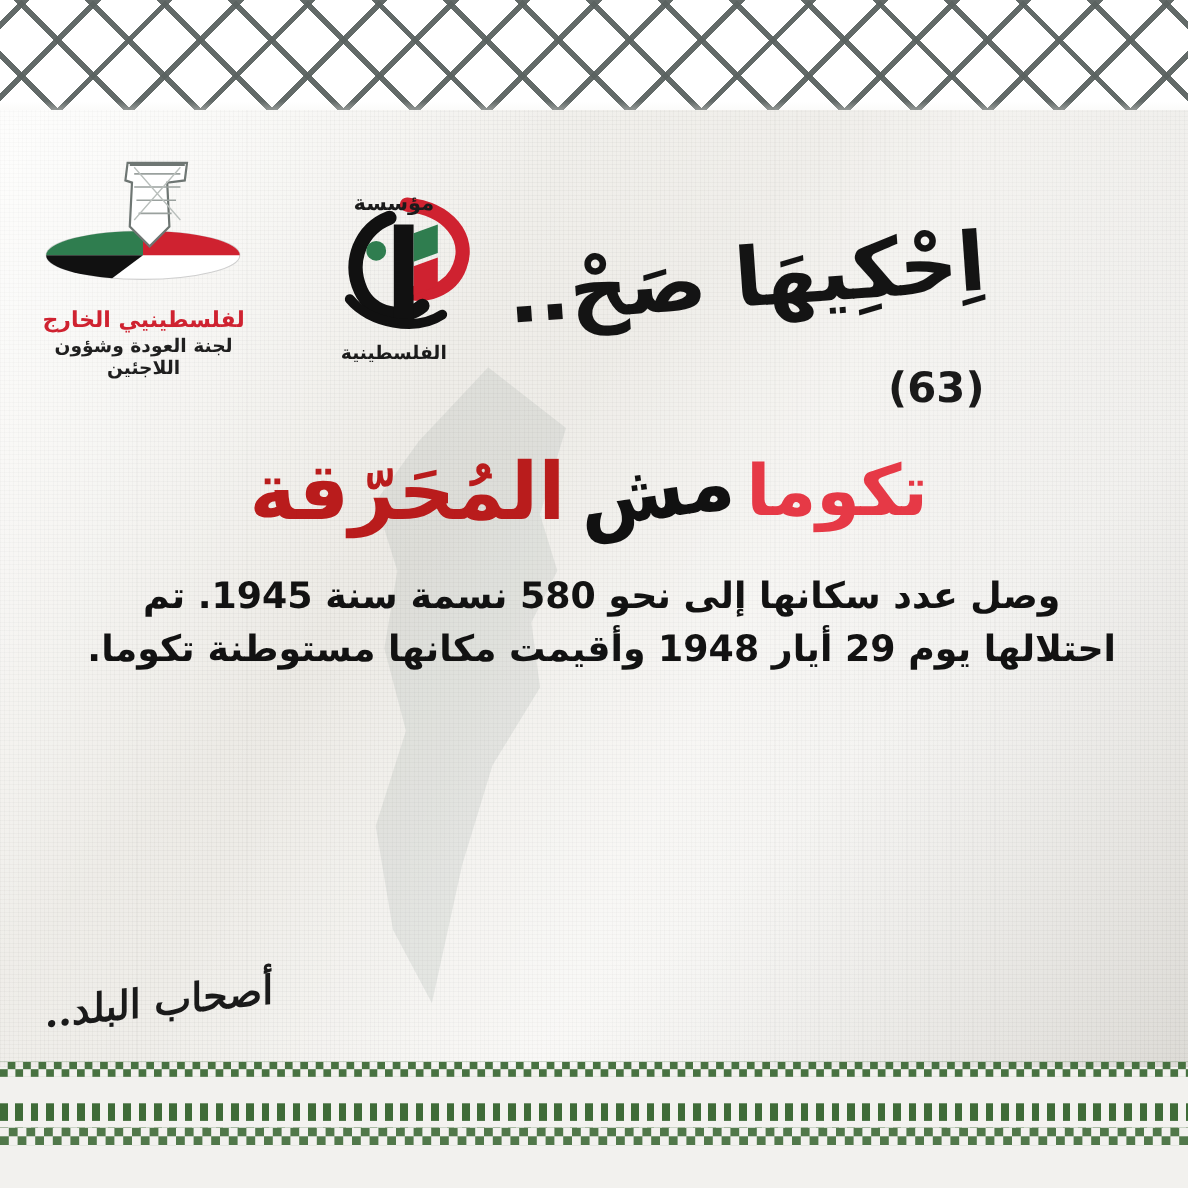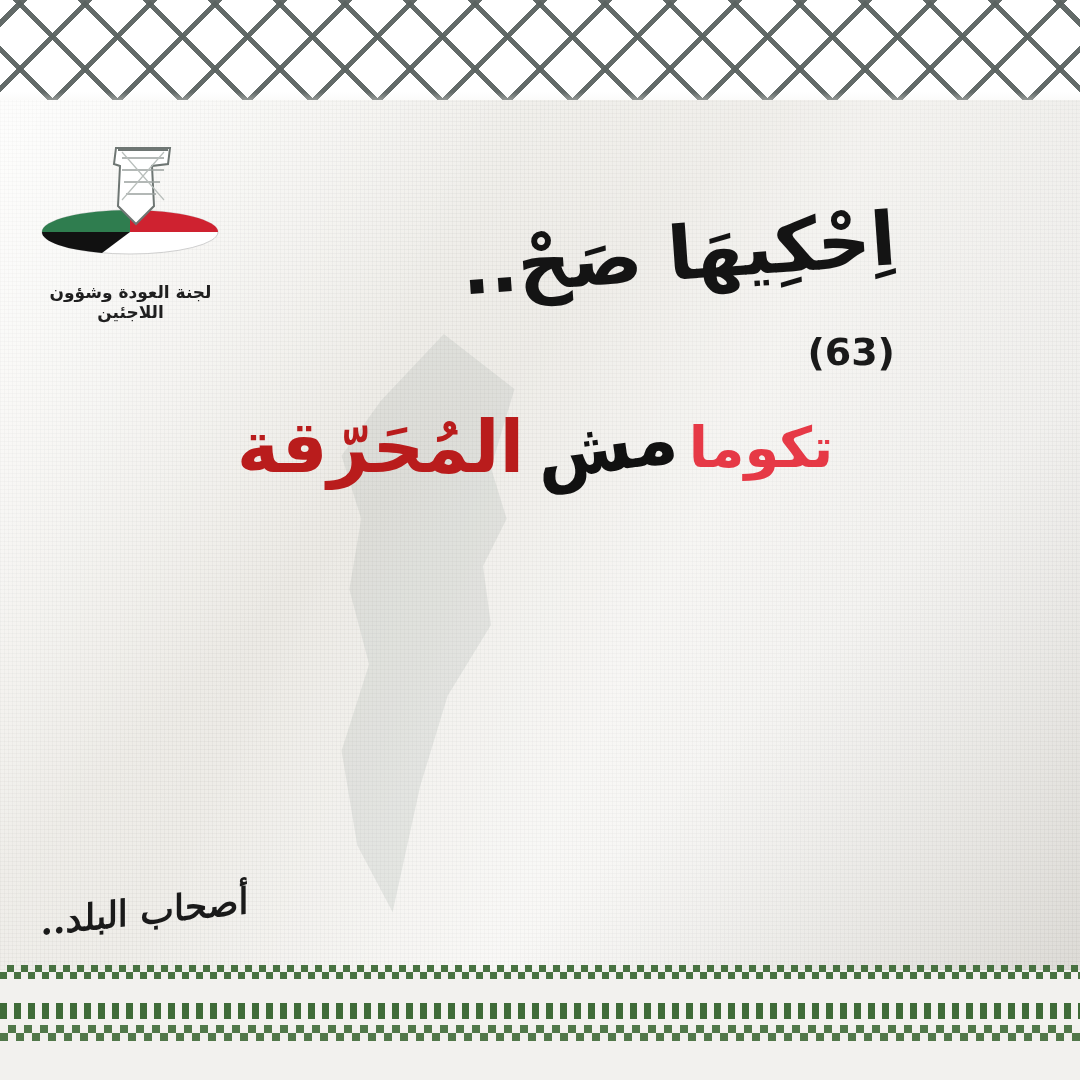--- a/index.html
+++ b/index.html
@@ -155,21 +155,21 @@
     font-weight: bold;
     vertical-align: middle;
   }
   .mt-red { color: #b91c1c; font-size: 72px; }
   .mt-black {
     color: #111111;
     font-size: 70px;
     transform: rotate(-8deg);
     margin: 0 6px;
   }
-  .mt-red2 { color: #e63946; font-size: 56px; margin-right: 10px; }
+  .mt-red2 { color: #e63946; font-size: 64px; margin-right: 10px; }
 
   
   .body-text {
     position: absolute;
     top: 518px;
     left: 70px;
     right: 56px;
     text-align: center;
     direction: rtl;
     color: #121212;
@@ -248,35 +248,50 @@
       <path d="M24,92 a88,22 0 0 1 88,-22 l0,22 Z" fill="#2f7d4f"></path>
       <path d="M112,70 a88,22 0 0 1 88,22 l-88,0 Z" fill="#cf2230"></path>
       <path d="M24,92 a88,22 0 0 0 60,21 l28,-21 Z" fill="#111111"></path>
       <g>
         <path d="M98,8 L152,8 L150,24 L134,26 L136,66 L118,84 L100,66 L102,26 L96,24 Z" fill="#ffffff" stroke="#6e7673" stroke-width="2"></path>
         <path d="M100,10 L150,10" stroke="#6e7673" stroke-width="2"></path>
         <path d="M104,18 L146,18 M104,30 L146,30 M106,42 L142,42 M108,54 L138,54" stroke="#9aa19e" stroke-width="1.5"></path>
         <path d="M104,12 L146,60 M146,12 L104,60" stroke="#b9bfbc" stroke-width="1.2"></path>
       </g>
     </svg>
+    <div class="logo-left-text1">لفلسطينيي الخارج</div>
     <div class="logo-left-text2">لجنة العودة وشؤون اللاجئين</div>
   </div>
 
+  <div class="logo-awda">
+    <div class="awda-top">مؤسسة</div>
+    <svg viewBox="0 0 200 165" width="200" height="165">
+      <path d="M112,18 C150,22 170,48 160,74 C152,96 126,104 110,96" fill="none" stroke="#cf2230" stroke-width="13" stroke-linecap="round"></path>
+      <path d="M96,30 C70,40 58,70 70,96 C80,118 110,124 126,110" fill="none" stroke="#111111" stroke-width="13" stroke-linecap="round"></path>
+      <path d="M100,36 L118,36 L118,128 L100,128 Z" fill="#111111"></path>
+      <path d="M118,44 L140,36 L140,62 L118,70 Z" fill="#2f7d4f"></path>
+      <path d="M118,74 L140,66 L140,92 L118,100 Z" fill="#cf2230"></path>
+      <circle cx="84" cy="60" r="9" fill="#2f7d4f"></circle>
+      <path d="M60,104 C78,126 120,134 144,118" fill="none" stroke="#111111" stroke-width="9" stroke-linecap="round"></path>
+    </svg>
+    <div class="awda-bottom">الفلسطينية</div>
+  </div>
 
   <div class="series-title">اِحْكِيهَا صَحْ..</div>
 
   <div class="issue-number">(63)</div>
 
   <div class="main-title">
     <span class="mt-word mt-red2">تكوما</span>
     <span class="mt-word mt-black">مش</span>
     <span class="mt-word mt-red">المُحَرّقة</span>
   </div>
 
   <div class="body-text">
+    <p class="para-2">وصل عدد سكانها إلى نحو 580 نسمة سنة 1945. تم احتلالها يوم 29 أيار 1948 وأقيمت مكانها مستوطنة تكوما.</p>
   </div>
 
   <div class="signature">أصحاب البلد..</div>
 
   <div class="tatreez tatreez-a"></div>
   <div class="tatreez tatreez-b"></div>
   <div class="tatreez-sep" style="top:1019px"></div>
   <div class="tatreez tatreez-c"></div>
 
 </div>

